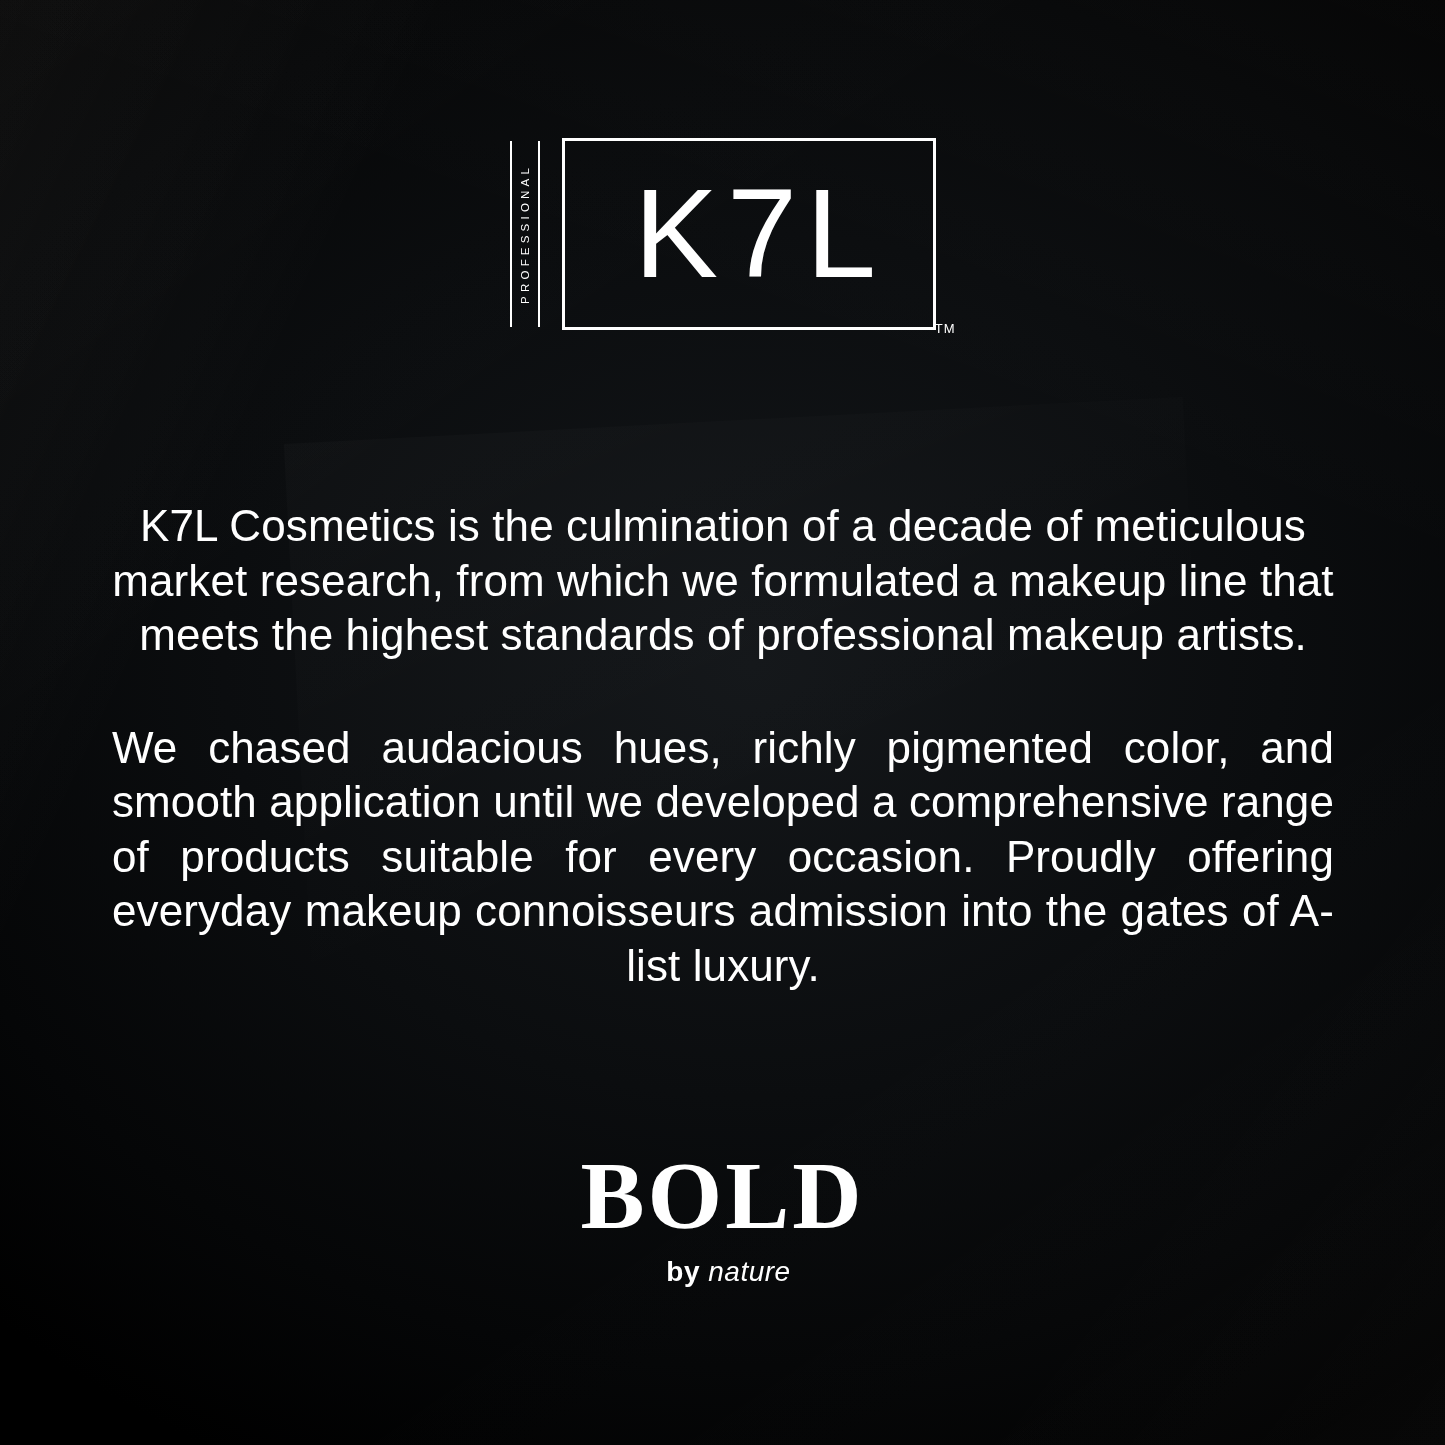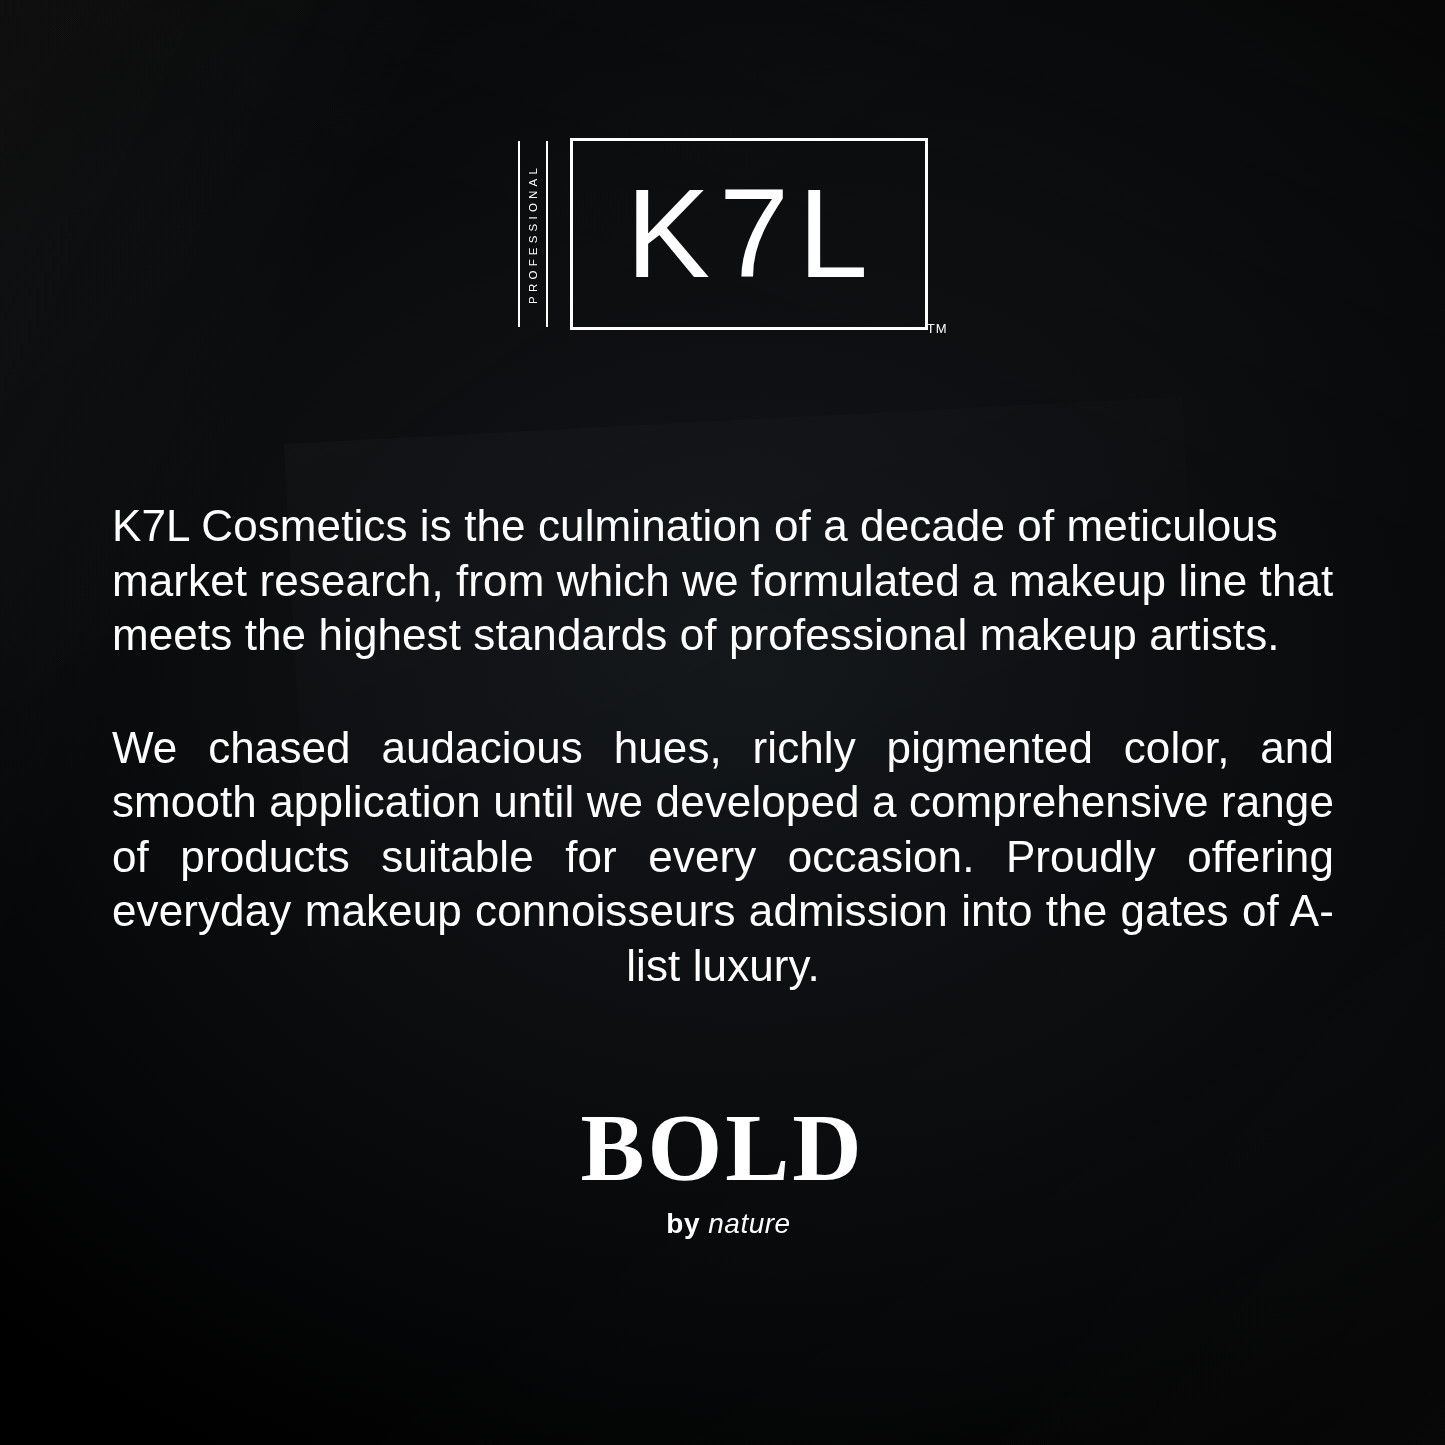--- a/index.html
+++ b/index.html
@@ -82,20 +82,21 @@
     color: #ffffff;
     white-space: nowrap;
   }
   .logo-box {
     border: 3px solid #ffffff;
     width: 352px;
     height: 186px;
     display: flex;
     align-items: center;
     justify-content: center;
+    padding-left: 16px;
   }
   .logo-box span {
     font-family: "Liberation Sans", sans-serif;
     font-weight: 300;
     font-size: 126px;
     letter-spacing: 9px;
     line-height: 1;
     color: #ffffff;
     padding-left: 6px;
   }
@@ -117,34 +118,34 @@
     width: 1222px;
   }
   .para {
     color: #ffffff;
     font-size: 44px;
     line-height: 1.24;
     font-weight: 300;
     letter-spacing: 0.1px;
   }
   .para-1 {
-    text-align: left;
+    text-align: center;
   }
   .para-2 {
     margin-top: 58px;
     text-align: justify;
     text-align-last: center;
   }
 
   
   .bold-block {
     position: absolute;
     left: 0;
     right: 0;
-    top: 1100px;
+    top: 1148px;
     text-align: center;
   }
   .bold-word {
     font-family: "Liberation Serif", serif;
     font-weight: 700;
     font-size: 96px;
     letter-spacing: 3px;
     line-height: 1;
     color: #ffffff;
   }

